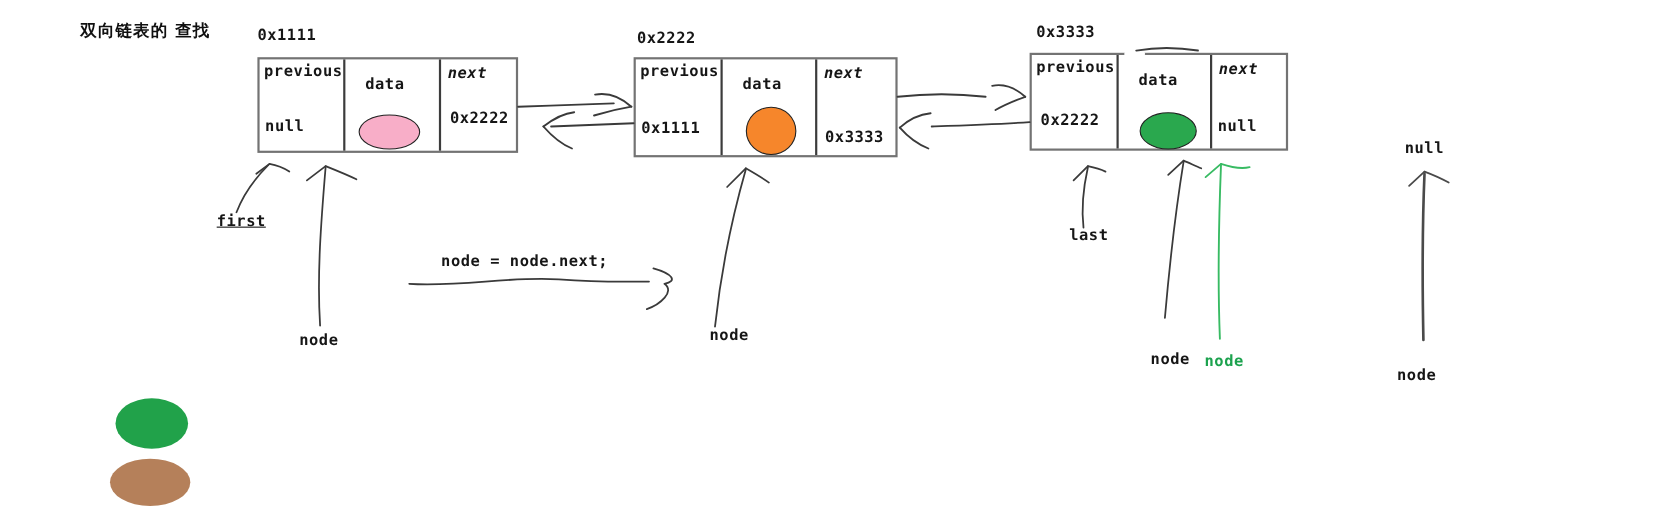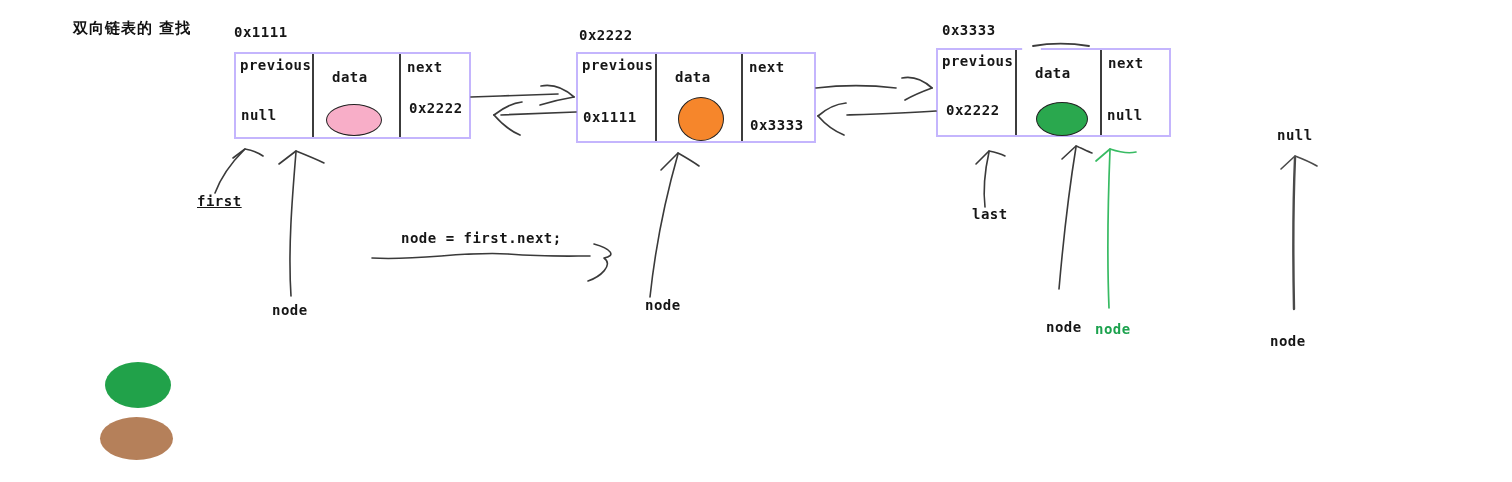--- a/index.html
+++ b/index.html
@@ -17,31 +17,31 @@
     font-family:"DejaVu Sans","Liberation Sans",sans-serif;
     font-size:15px;font-weight:bold;color:#101010;letter-spacing:1px;
   }
   .addr{
     position:absolute;
     font-size:14px;font-weight:bold;letter-spacing:0.5px;
   }
   .nodebox{
     position:absolute;
     display:grid;
-    border:2px solid #c4b5fd;
+    border:2px solid #737373;
     box-sizing:border-box;
     background:#ffffff;
   }
   .cell{position:relative;}
   .cell + .cell{border-left:2px solid #3c3c3c;}
   .lbl{
     position:absolute;left:4px;top:3px;
     font-size:14px;font-weight:bold;letter-spacing:0.5px;white-space:nowrap;
   }
-  .lbl.next-lbl{left:6px;top:5px;}
+  .lbl.next-lbl{left:6px;top:5px;font-style:italic;}
   .lbl.data-lbl{left:18px;top:15px;}
   .val{
     position:absolute;left:5px;top:52px;
     font-size:14px;font-weight:bold;letter-spacing:0.5px;white-space:nowrap;
   }
   .shape{
     position:absolute;
     border:1.5px solid #222222;
     border-radius:50%;
   }
@@ -113,21 +113,21 @@
       <span class="shape" style="left: 19px; top: 52px; width: 50px; height: 32px; background-color: rgb(42, 168, 78);"></span>
     </div>
     <div class="cell">
       <span class="lbl next-lbl">next</span>
       <span class="val" style="top:57px;">null</span>
     </div>
   </div>
 
   <div class="plabel" style="left:159px;top:193px;text-decoration:underline;">first</div>
   <div class="plabel" style="left:234px;top:302px;">node</div>
-  <div class="plabel" style="left:363px;top:230px;">node = first.next;</div>
+  <div class="plabel" style="left:363px;top:230px;">node = node.next;</div>
   <div class="plabel" style="left:607px;top:297px;">node</div>
   <div class="plabel" style="left:934px;top:206px;">last</div>
   <div class="plabel" style="left:1008px;top:319px;">node</div>
   <div class="plabel" style="left: 1057px; top: 321px; color: rgb(28, 162, 78);">node</div>
   <div class="plabel" style="left:1239px;top:127px;">null</div>
   <div class="plabel" style="left:1232px;top:333px;">node</div>
 
   <div class="deco-ellipse" style="left: 67px; top: 362px; width: 66px; height: 46px; background-color: rgb(33, 162, 74);"></div>
   <div class="deco-ellipse" style="left: 62px; top: 417px; width: 73px; height: 43px; background-color: rgb(181, 128, 90);"></div>
 

